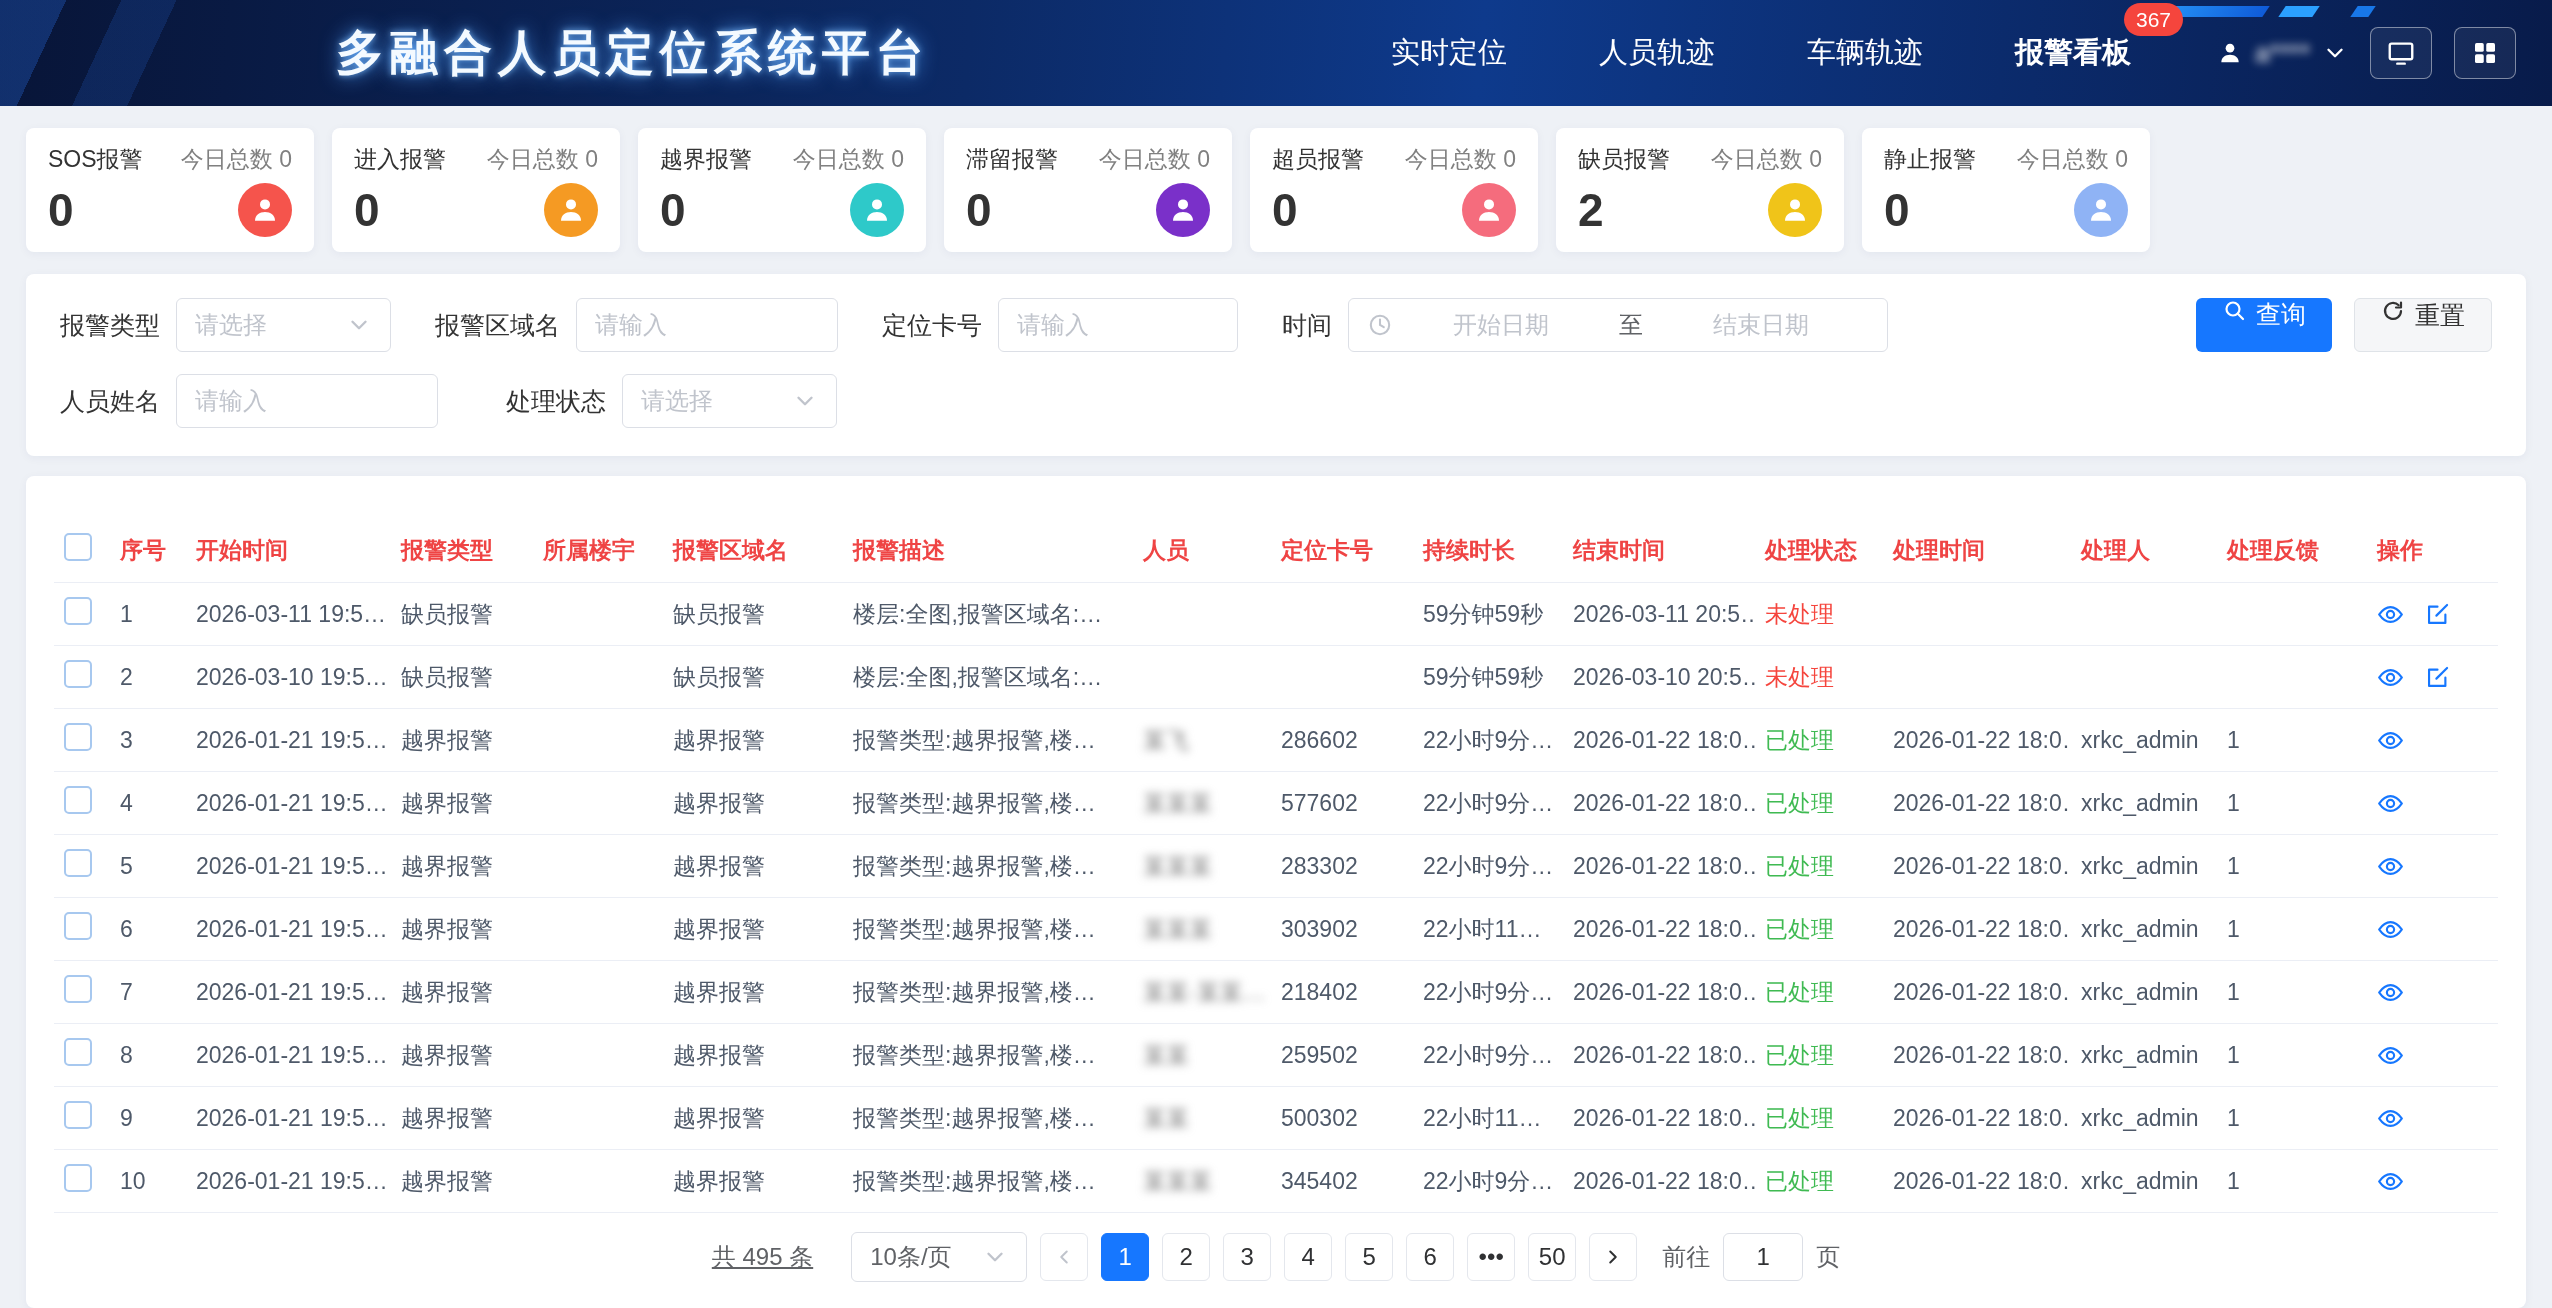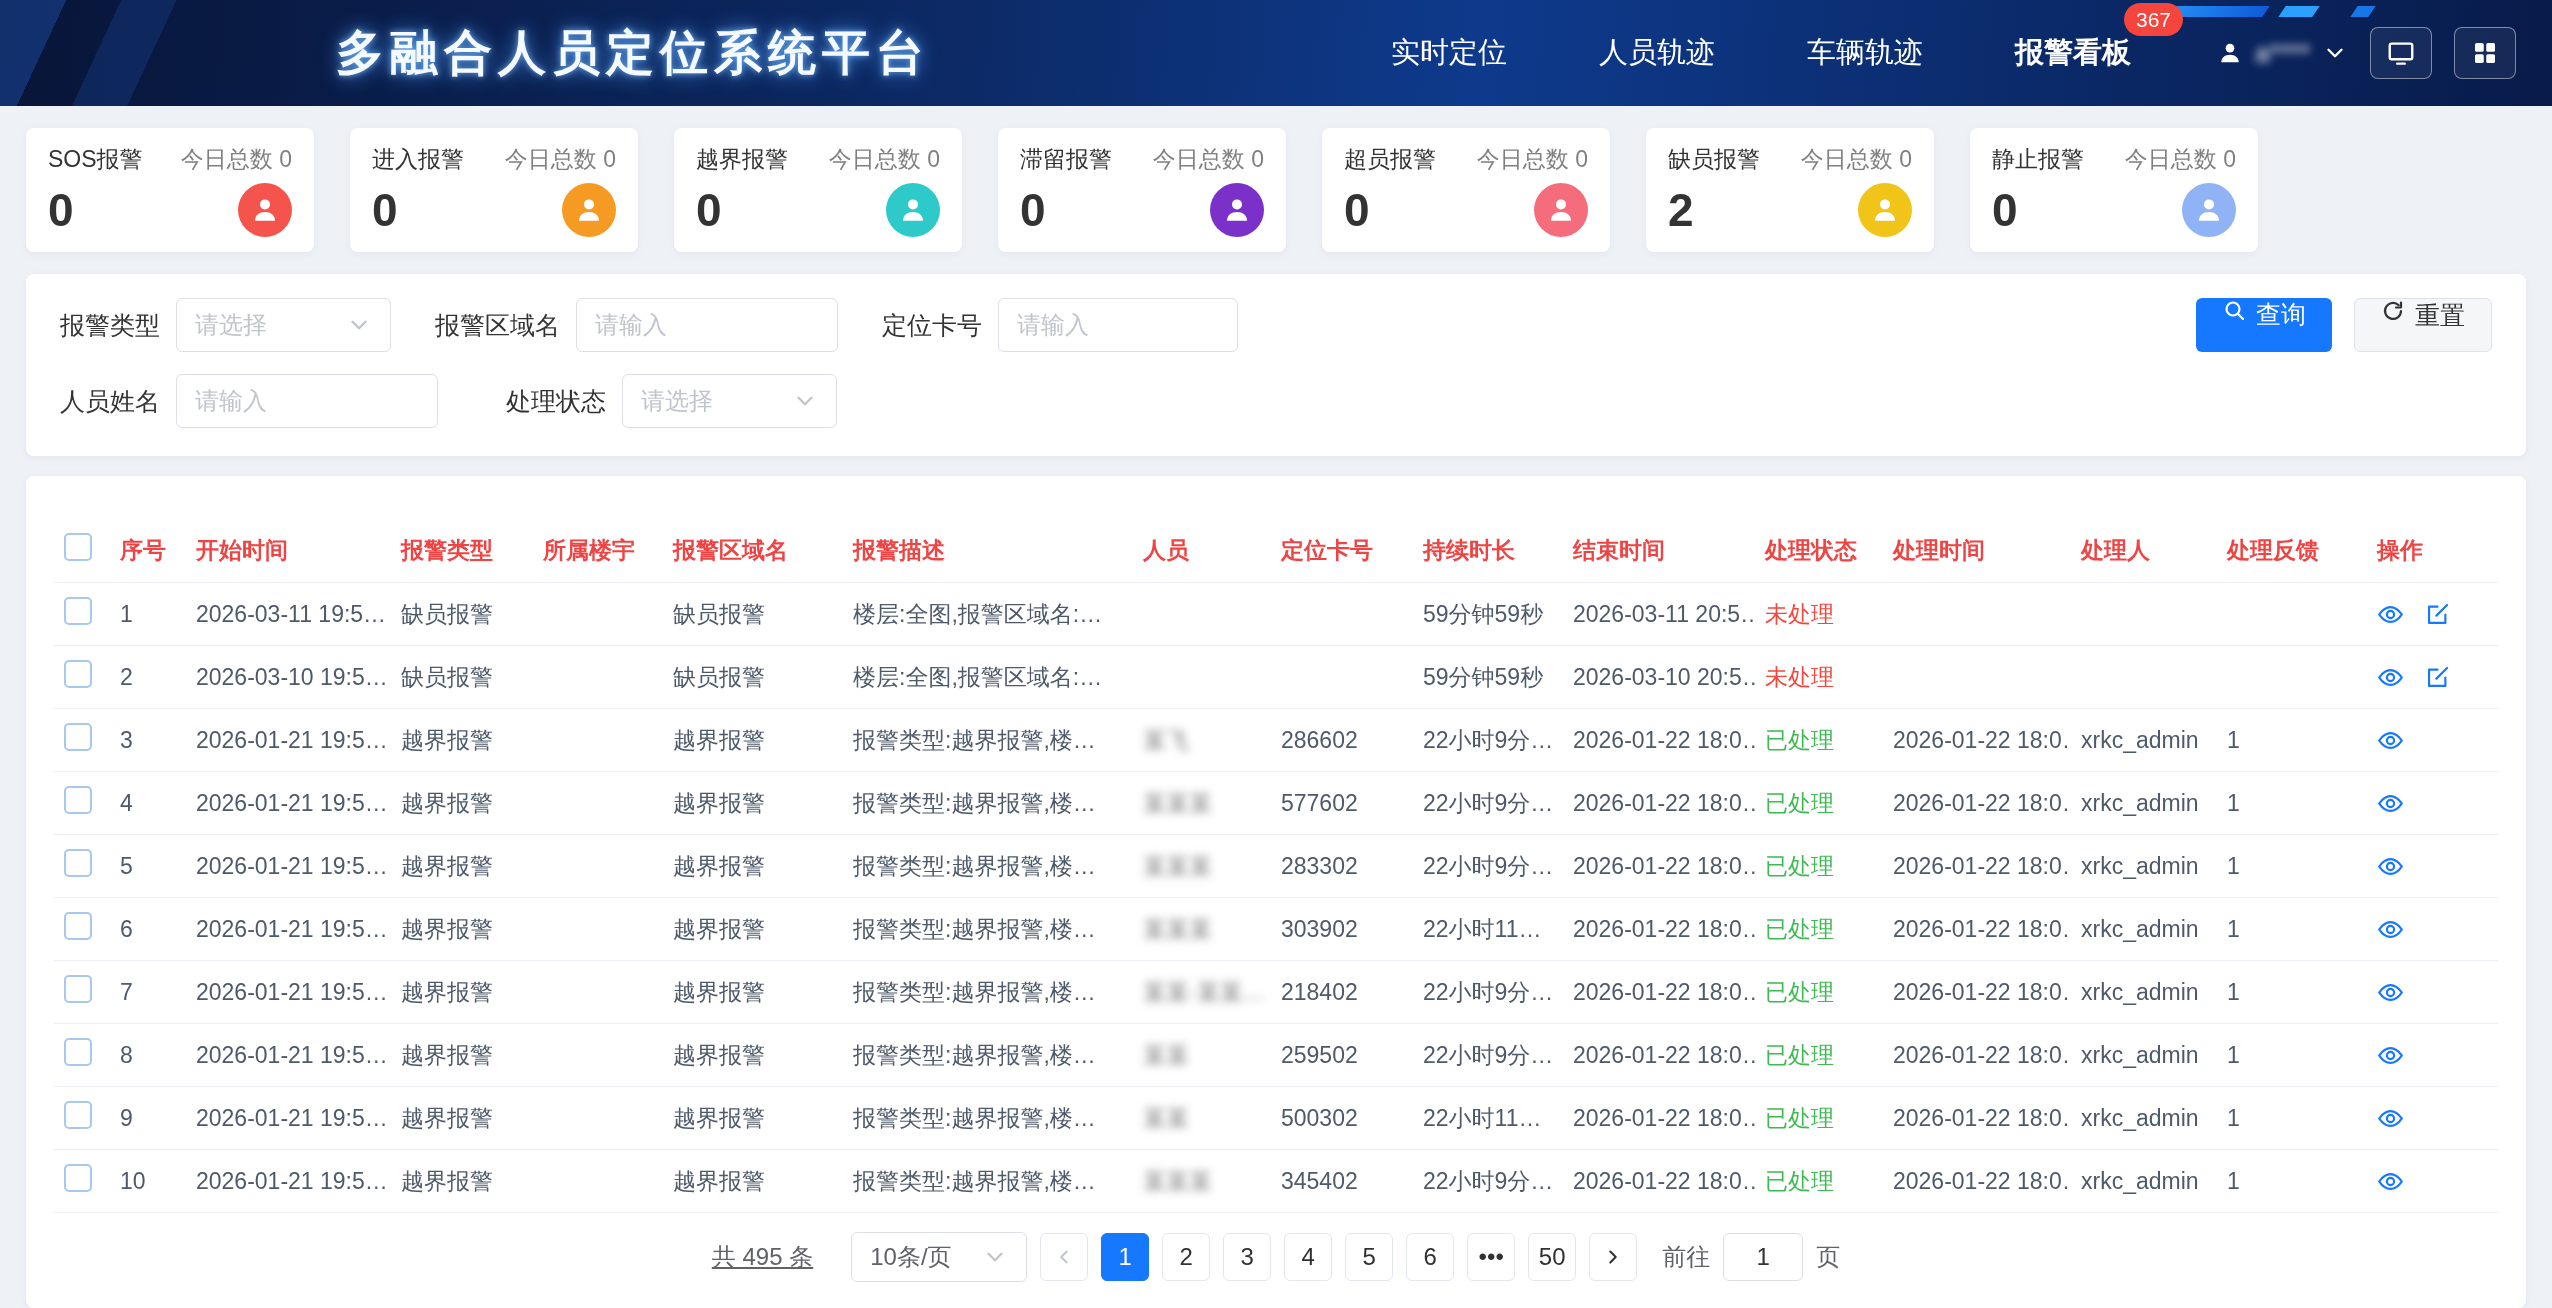--- a/index.html
+++ b/index.html
@@ -27,21 +27,21 @@
   .user-name { filter:blur(4px); }
   .hdr-btn { width:62px; height:52px; border:1px solid rgba(255,255,255,.45); border-radius:8px; margin-left:22px;
     display:flex; align-items:center; justify-content:center; color:#fff; cursor:pointer; background:rgba(255,255,255,.06); }
   .hdr-btn .ic { width:30px; height:30px; }
   .deco { position:absolute; transform:skewX(-34deg); pointer-events:none; }
   .deco-r1 { right:286px; top:6px; width:130px; height:11px; background:linear-gradient(90deg,#2ba0ff,#0f5bd8); }
   .deco-r2 { right:236px; top:6px; width:34px; height:11px; background:#2ba0ff; }
   .deco-r3 { right:180px; top:6px; width:18px; height:11px; background:#1877e8; }
 
   
-  .stats-row { display:flex; gap:36px; margin:22px 26px 0; }
+  .stats-row { display:flex; gap:18px; margin:22px 26px 0; }
   .stat-card { width:288px; height:124px; background:#fff; border-radius:8px; padding:16px 22px 12px;
     box-shadow:0 2px 10px rgba(15,40,90,.05); }
   .stat-top { display:flex; justify-content:space-between; font-size:23px; }
   .stat-title { color:#333; }
   .stat-sub { color:#808080; }
   .stat-bottom { display:flex; justify-content:space-between; align-items:center; margin-top:8px; }
   .stat-value { font-size:46px; font-weight:600; color:#333; }
   .stat-icon { width:54px; height:54px; border-radius:50%; display:flex; align-items:center; justify-content:center; color:#fff; }
   .stat-icon .ic { width:30px; height:30px; }
 
@@ -307,20 +307,31 @@
       <div class="control w260">
         <input placeholder="请输入" style="">
       </div>
     </div>
     <div class="f-item">
       <span class="f-label">定位卡号</span>
       <div class="control w240">
         <input placeholder="请输入" style="">
       </div>
     </div>
+    <div class="f-item">
+      <span class="f-label">时间</span>
+      <div class="control date-range">
+        <svg class="ic ic-clock">
+            <use href="#icon-clock"></use>
+          </svg>
+        <span class="ph">开始日期</span>
+        <span class="sep">至</span>
+        <span class="ph">结束日期</span>
+      </div>
+    </div>
     <div class="filter-actions">
       <button class="btn btn-primary">
         <svg class="ic">
             <use href="#icon-search"></use>
           </svg>
         <span>查询</span>
       </button>
       <button class="btn btn-plain">
         <svg class="ic">
             <use href="#icon-refresh"></use>

